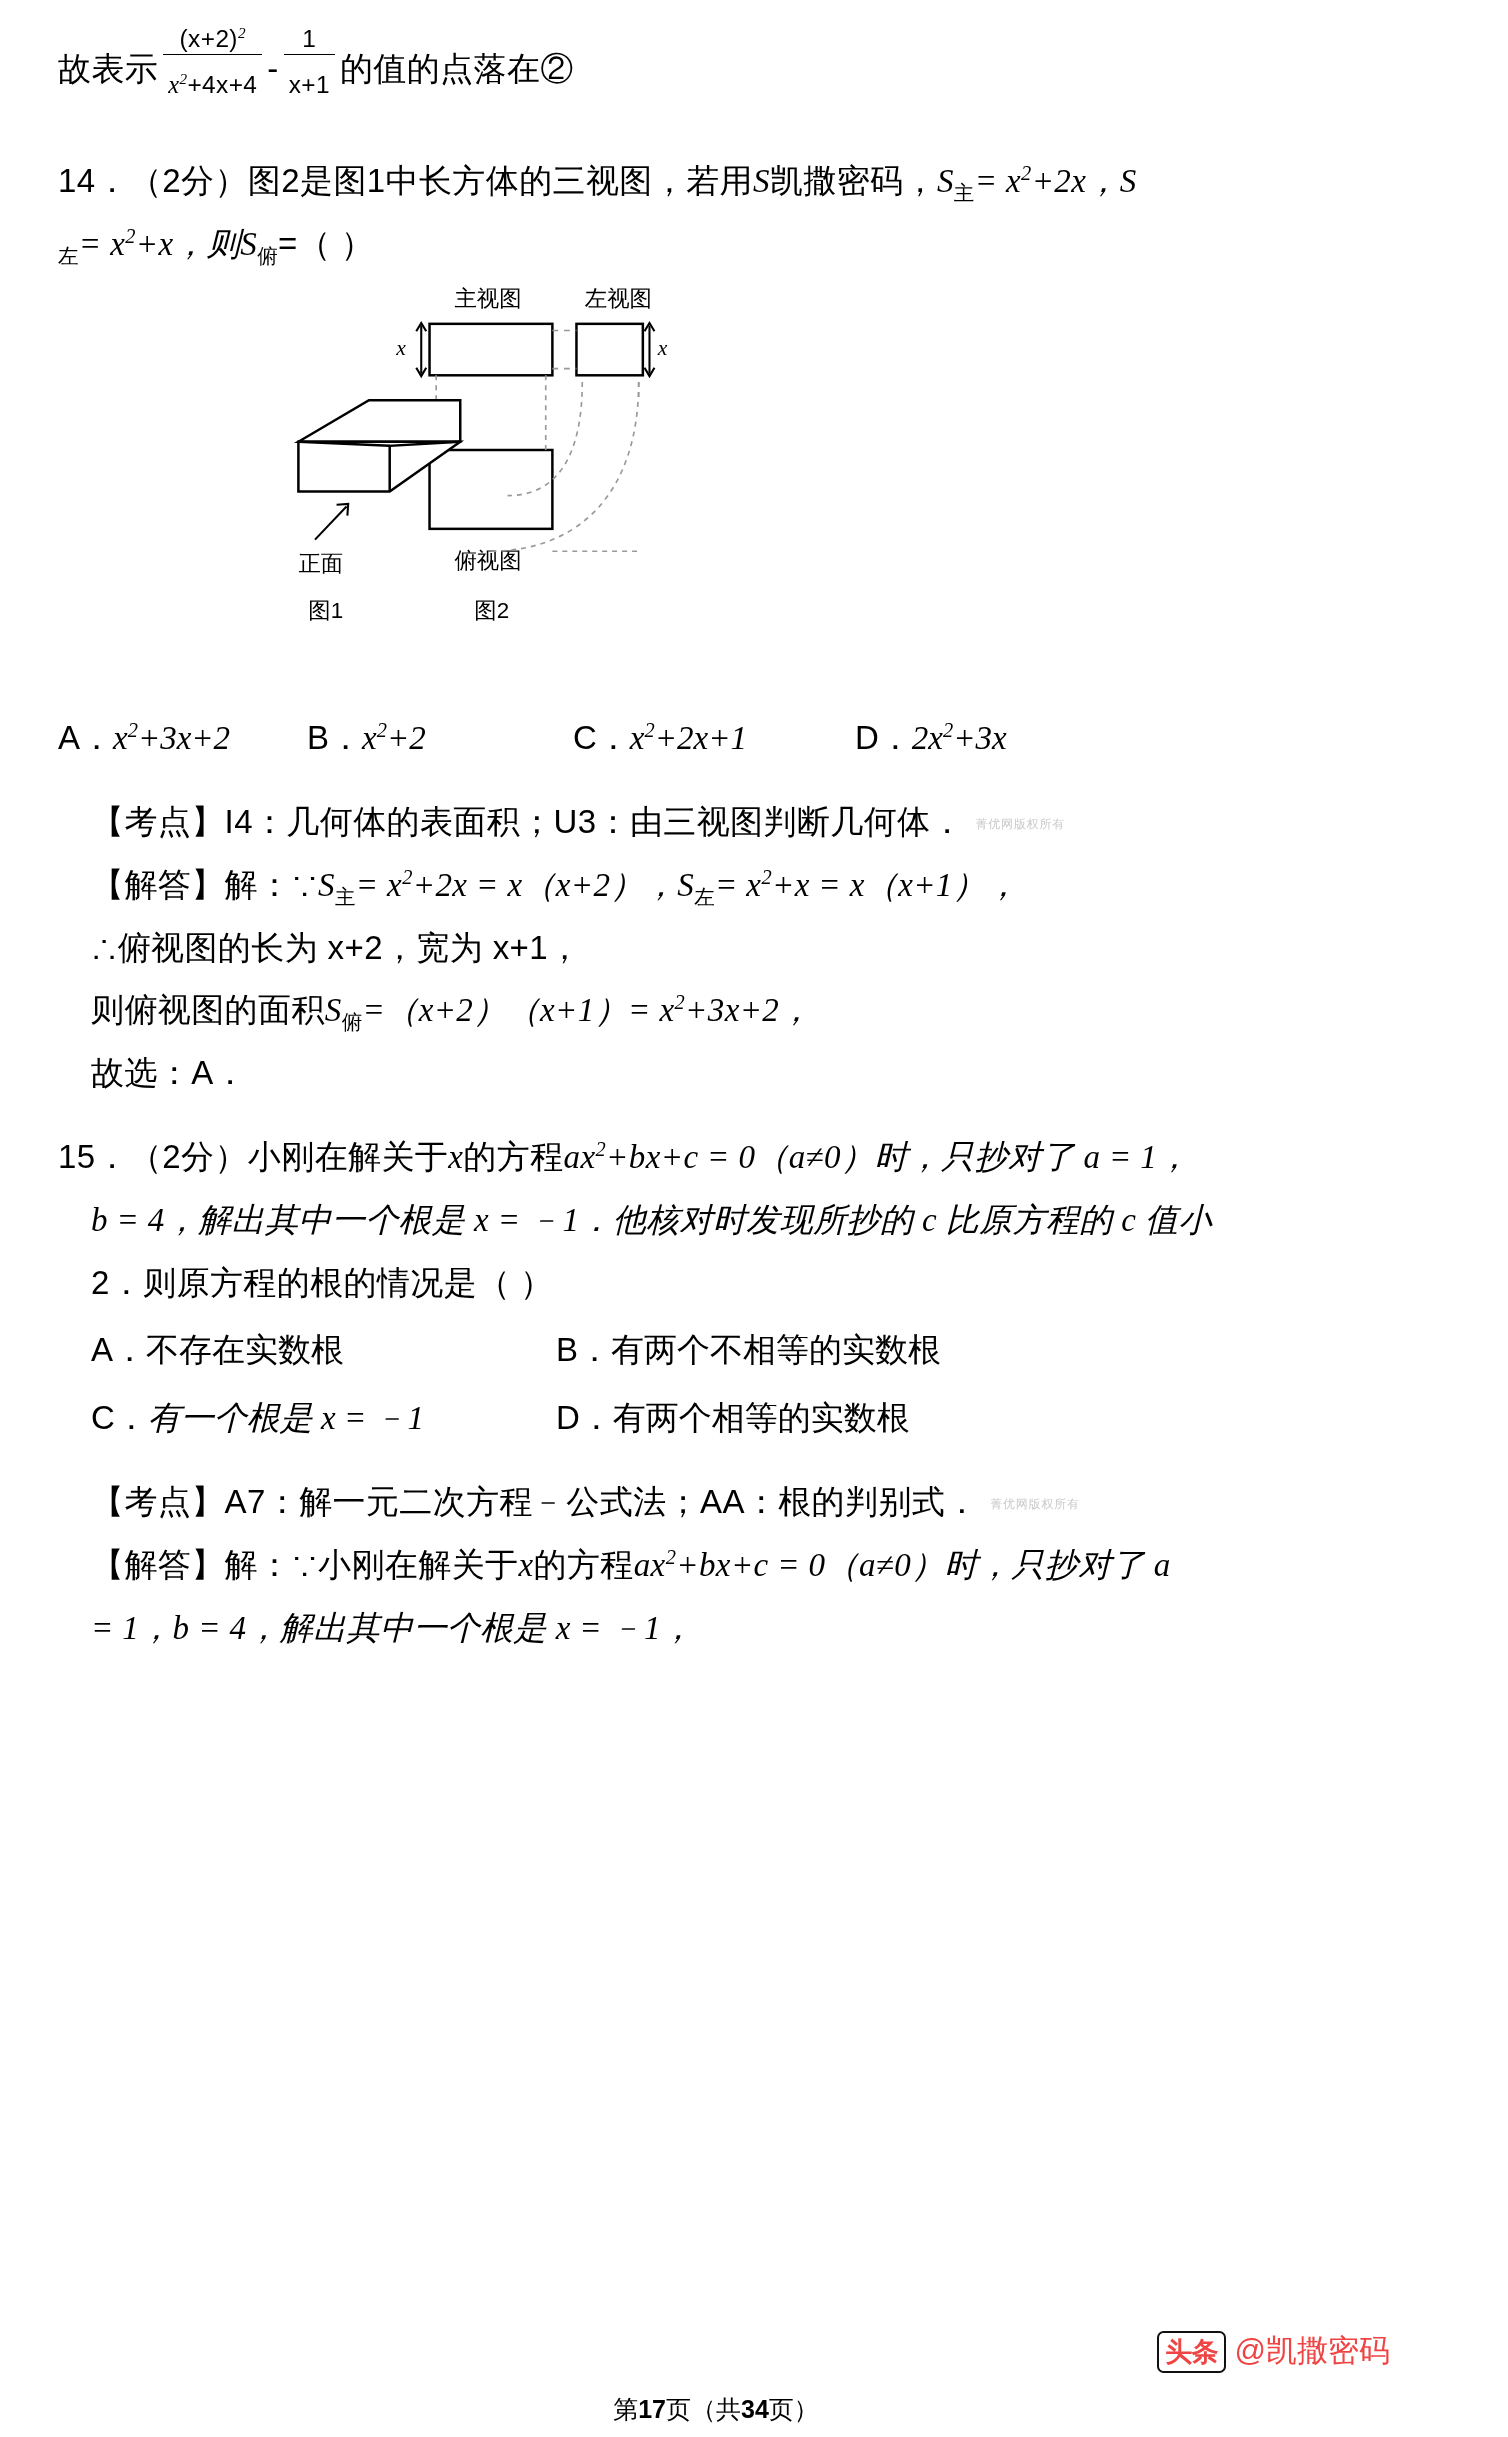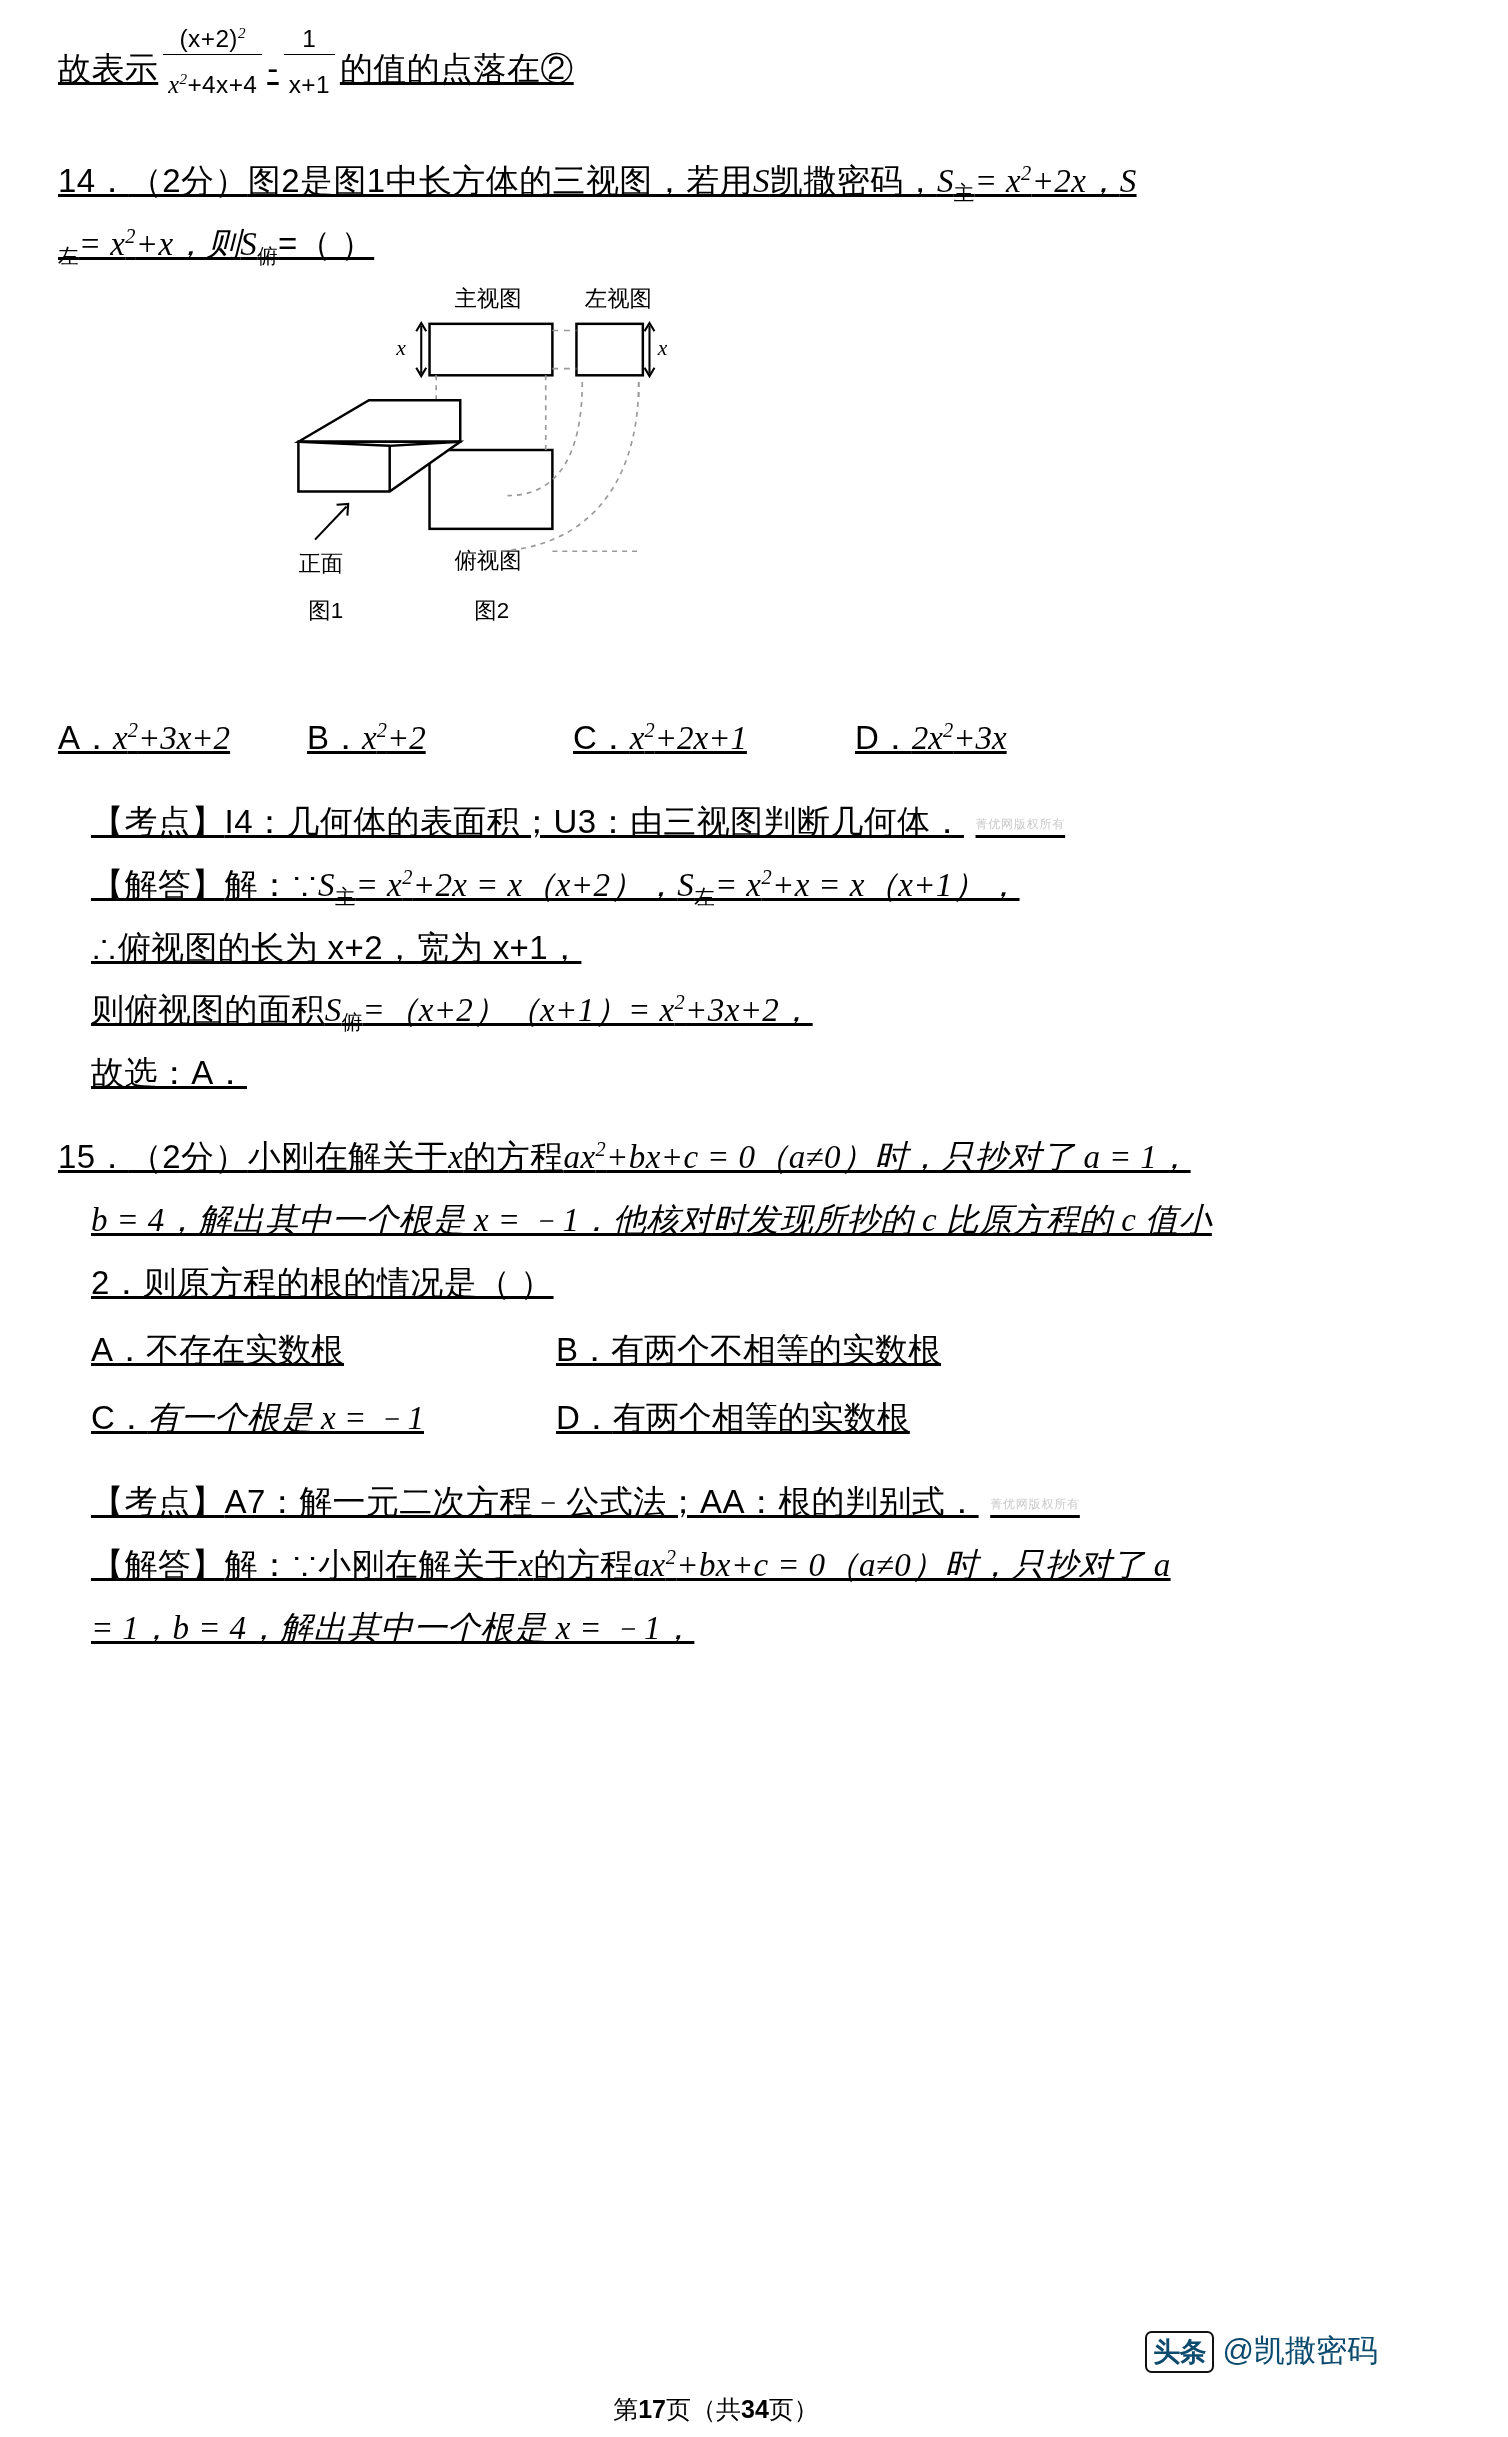--- a/index.html
+++ b/index.html
@@ -12,21 +12,20 @@
     font-family: "Liberation Sans", sans-serif;
     color: #000000;
     -webkit-font-smoothing: antialiased;
   }
   .page {
     position: relative;
     width: 1444px;
     min-height: 2438px;
     box-sizing: border-box;
     padding: 15px 58px 0 58px;
-    text-decoration: underline;
   }
   .line {
     font-size: 33px;
     line-height: 1.9;
     letter-spacing: 0.4px;
     white-space: nowrap;
   }
   .blk { margin-top: 21.6px; }
   .it { font-style: italic; font-family: "Liberation Serif", serif; }
   sup { font-size: 0.62em; vertical-align: super; font-style: italic; font-family:"Liberation Serif", serif;}
@@ -80,24 +79,24 @@
     position: absolute;
     left: 0;
     right: 12px;
     bottom: 11.6px;
     text-align: center;
     font-size: 25px;
   }
   .footer .pagenum { font-weight: bold; }
   .brand {
     position: absolute;
-    right: 66px;
+    right: 54px;
     bottom: 65px;
     font-size: 31px;
-    color: #0c4a6e;
+    color: #ef4444;
     white-space: nowrap;
   }
   .brand .tt {
     display: inline-block;
     border: 2.5px solid #111;
     border-radius: 6.6px;
     padding: 0.8px 6.6px;
     font-weight: bold;
     font-size: 27px;
     margin-right: 8.3px;

